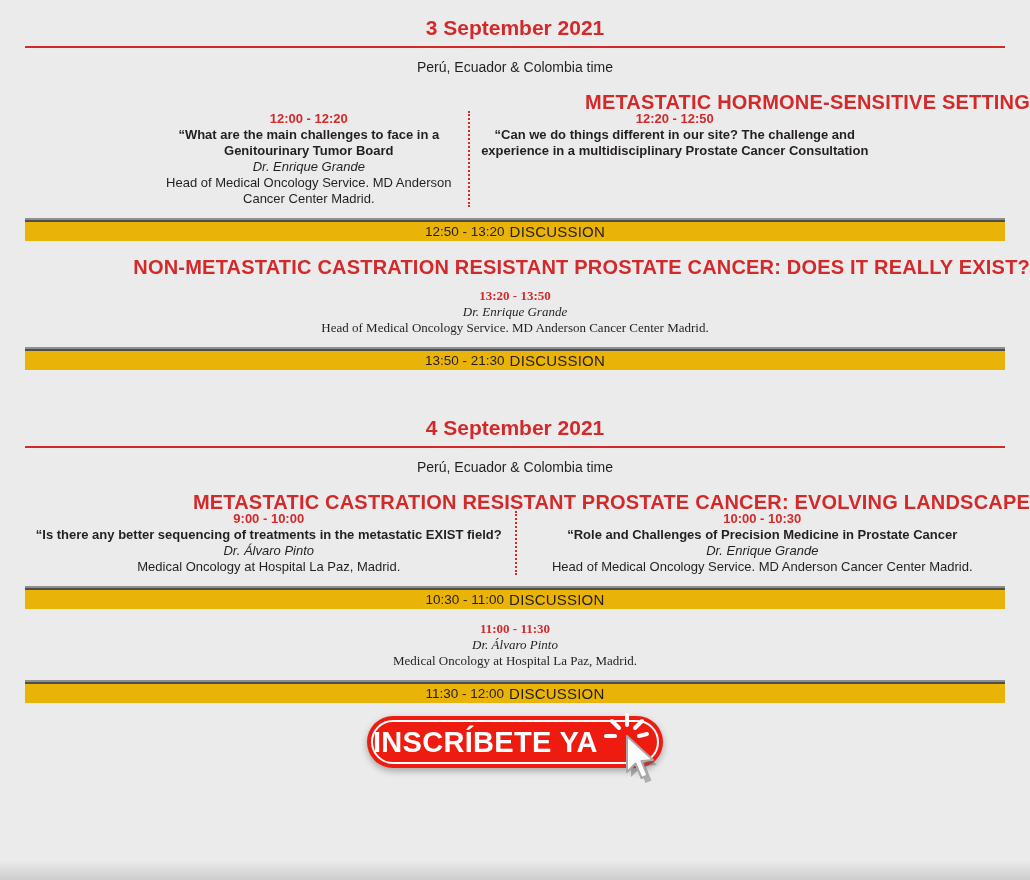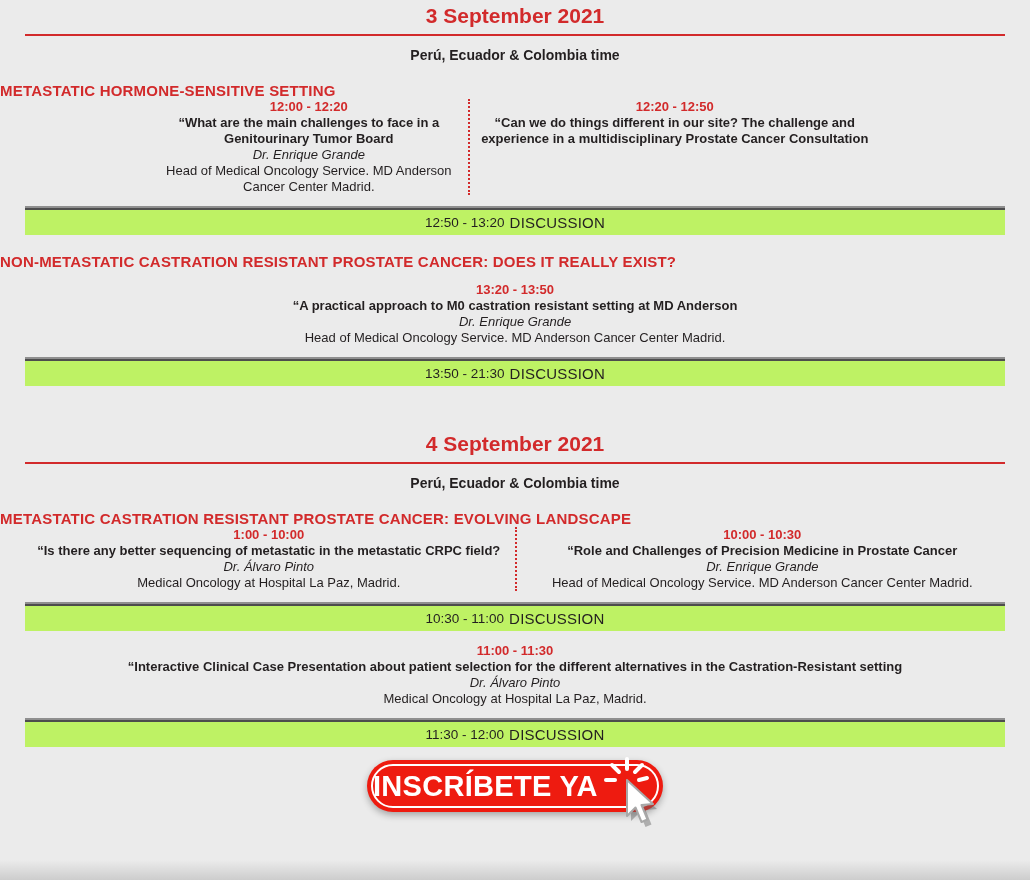--- a/index.html
+++ b/index.html
@@ -14,56 +14,56 @@
   body{
     width:1030px;height:880px;overflow:hidden;position:relative;
     background:var(--bg);color:var(--ink);
     font-family:"Liberation Sans","DejaVu Sans",sans-serif;
   }
   body::after{ 
     content:"";position:absolute;left:0;right:0;bottom:0;height:20px;
     background:linear-gradient(to bottom, rgba(0,0,0,0), rgba(0,0,0,0.13));
     pointer-events:none;
   }
-  .page{padding-top:4px;}
+  .page{padding-top:16px;}
 
   .day + .day{margin-top:46px;}
 
   .day-title{
     text-align:center;color:var(--red);font-weight:bold;
     font-size:21px;line-height:24px;margin:0 0 6px;
   }
   .red-rule{margin:0 25px;border-top:2px solid var(--red);height:0;}
   .timezone{
-    text-align:center;font-weight:bold;font-size:14px;line-height:17px;margin-top:11px;
+    text-align:center;font-weight:normal;font-size:14px;line-height:17px;margin-top:11px;
   }
   .section-heading{
-    text-align:left;font-weight:bold;font-size:15px;line-height:17px;
+    text-align:right;font-weight:bold;font-size:20px;line-height:17px;
     color:var(--red);margin-top:18px;letter-spacing:0.2px;
   }
 
   .pair-row{display:flex;margin:0 auto 0;align-items:stretch;}
   .day0 .pair-row{width:730px;}
   .day0 .cell-left{width:43.5%;}
   .day0 .cell-right{width:56.5%;}
   .day1 .pair-row{width:985px;}
   .day1 .cell-left,.day1 .cell-right{width:50%;}
   .cell{padding:0 8px;}
   .cell-right{border-left:2px dotted var(--red);}
 
   .session{text-align:center;font-size:13px;line-height:16px;}
   .session-time{color:var(--red);font-weight:bold;}
   .session-title{font-weight:bold;}
   .session-speaker{font-style:italic;}
-  .single-session{margin:12px 25px 0;}
+  .single-session{margin:12px 25px 0;font-family:Liberation Serif, serif;}
 
   .discussion{margin:11px 25px 0;}
   .disc-rule{height:1px;background:#fff;border-top:2px solid #8f8f8f;border-bottom:2px solid #4d4d4d;}
   .disc-bar{
-    background:#bef264;height:25px;display:flex;align-items:center;justify-content:center;gap:5px;
+    background:#eab308;height:19px;display:flex;align-items:center;justify-content:center;gap:5px;
   }
   .disc-time{font-size:13.5px;}
   .disc-label{font-size:15px;letter-spacing:0.2px;}
 
   
   .cta-wrap{position:relative;width:296px;margin:13px auto 0;}
   .cta-button{
     position:relative;display:flex;align-items:center;
     width:100%;height:52px;background:var(--btnred);border:none;border-radius:28px;
     box-shadow:0 3px 7px rgba(0,0,0,0.30);cursor:pointer;
@@ -106,61 +106,59 @@
         <div class="discussion">
           <div class="disc-rule"></div>
           <div class="disc-bar">
             <span class="disc-time">12:50 - 13:20</span>
             <span class="disc-label">DISCUSSION</span>
           </div>
         </div>
         <div class="section-heading">NON-METASTATIC CASTRATION RESISTANT PROSTATE CANCER: DOES IT REALLY EXIST?</div>
         <div class="session single-session">
           <div class="session-time">13:20 - 13:50</div>
-          <div class="session-title">“A practical approach to M0 castration resistant setting at MD Anderson</div>
           <div class="session-speaker">Dr. Enrique Grande</div>
           <div class="session-affiliation">Head of Medical Oncology Service. MD Anderson Cancer Center Madrid.</div>
         </div>
         <div class="discussion">
           <div class="disc-rule"></div>
           <div class="disc-bar">
             <span class="disc-time">13:50 - 21:30</span>
             <span class="disc-label">DISCUSSION</span>
           </div>
         </div>
       </section>
       <section class="day day1">
         <h1 class="day-title">4 September 2021</h1>
         <div class="red-rule"></div>
         <div class="timezone">Perú, Ecuador &amp; Colombia time</div>
         <div class="section-heading">METASTATIC CASTRATION RESISTANT PROSTATE CANCER: EVOLVING LANDSCAPE</div>
         <div class="pair-row">
           <div class="session cell cell-left">
-            <div class="session-time">1:00 - 10:00</div>
-            <div class="session-title">“Is there any better sequencing of metastatic in the metastatic CRPC field?</div>
+            <div class="session-time">9:00 - 10:00</div>
+            <div class="session-title">“Is there any better sequencing of treatments in the metastatic EXIST field?</div>
             <div class="session-speaker">Dr. Álvaro Pinto</div>
             <div class="session-affiliation">Medical Oncology at Hospital La Paz, Madrid.</div>
           </div>
           <div class="session cell cell-right">
             <div class="session-time">10:00 - 10:30</div>
             <div class="session-title">“Role and Challenges of Precision Medicine in Prostate Cancer</div>
             <div class="session-speaker">Dr. Enrique Grande</div>
             <div class="session-affiliation">Head of Medical Oncology Service. MD Anderson Cancer Center Madrid.</div>
           </div>
         </div>
         <div class="discussion">
           <div class="disc-rule"></div>
           <div class="disc-bar">
             <span class="disc-time">10:30 - 11:00</span>
             <span class="disc-label">DISCUSSION</span>
           </div>
         </div>
         <div class="session single-session">
           <div class="session-time">11:00 - 11:30</div>
-          <div class="session-title">“Interactive Clinical Case Presentation about patient selection for the different alternatives in the Castration-Resistant setting</div>
           <div class="session-speaker">Dr. Álvaro Pinto</div>
           <div class="session-affiliation">Medical Oncology at Hospital La Paz, Madrid.</div>
         </div>
         <div class="discussion">
           <div class="disc-rule"></div>
           <div class="disc-bar">
             <span class="disc-time">11:30 - 12:00</span>
             <span class="disc-label">DISCUSSION</span>
           </div>
         </div>

